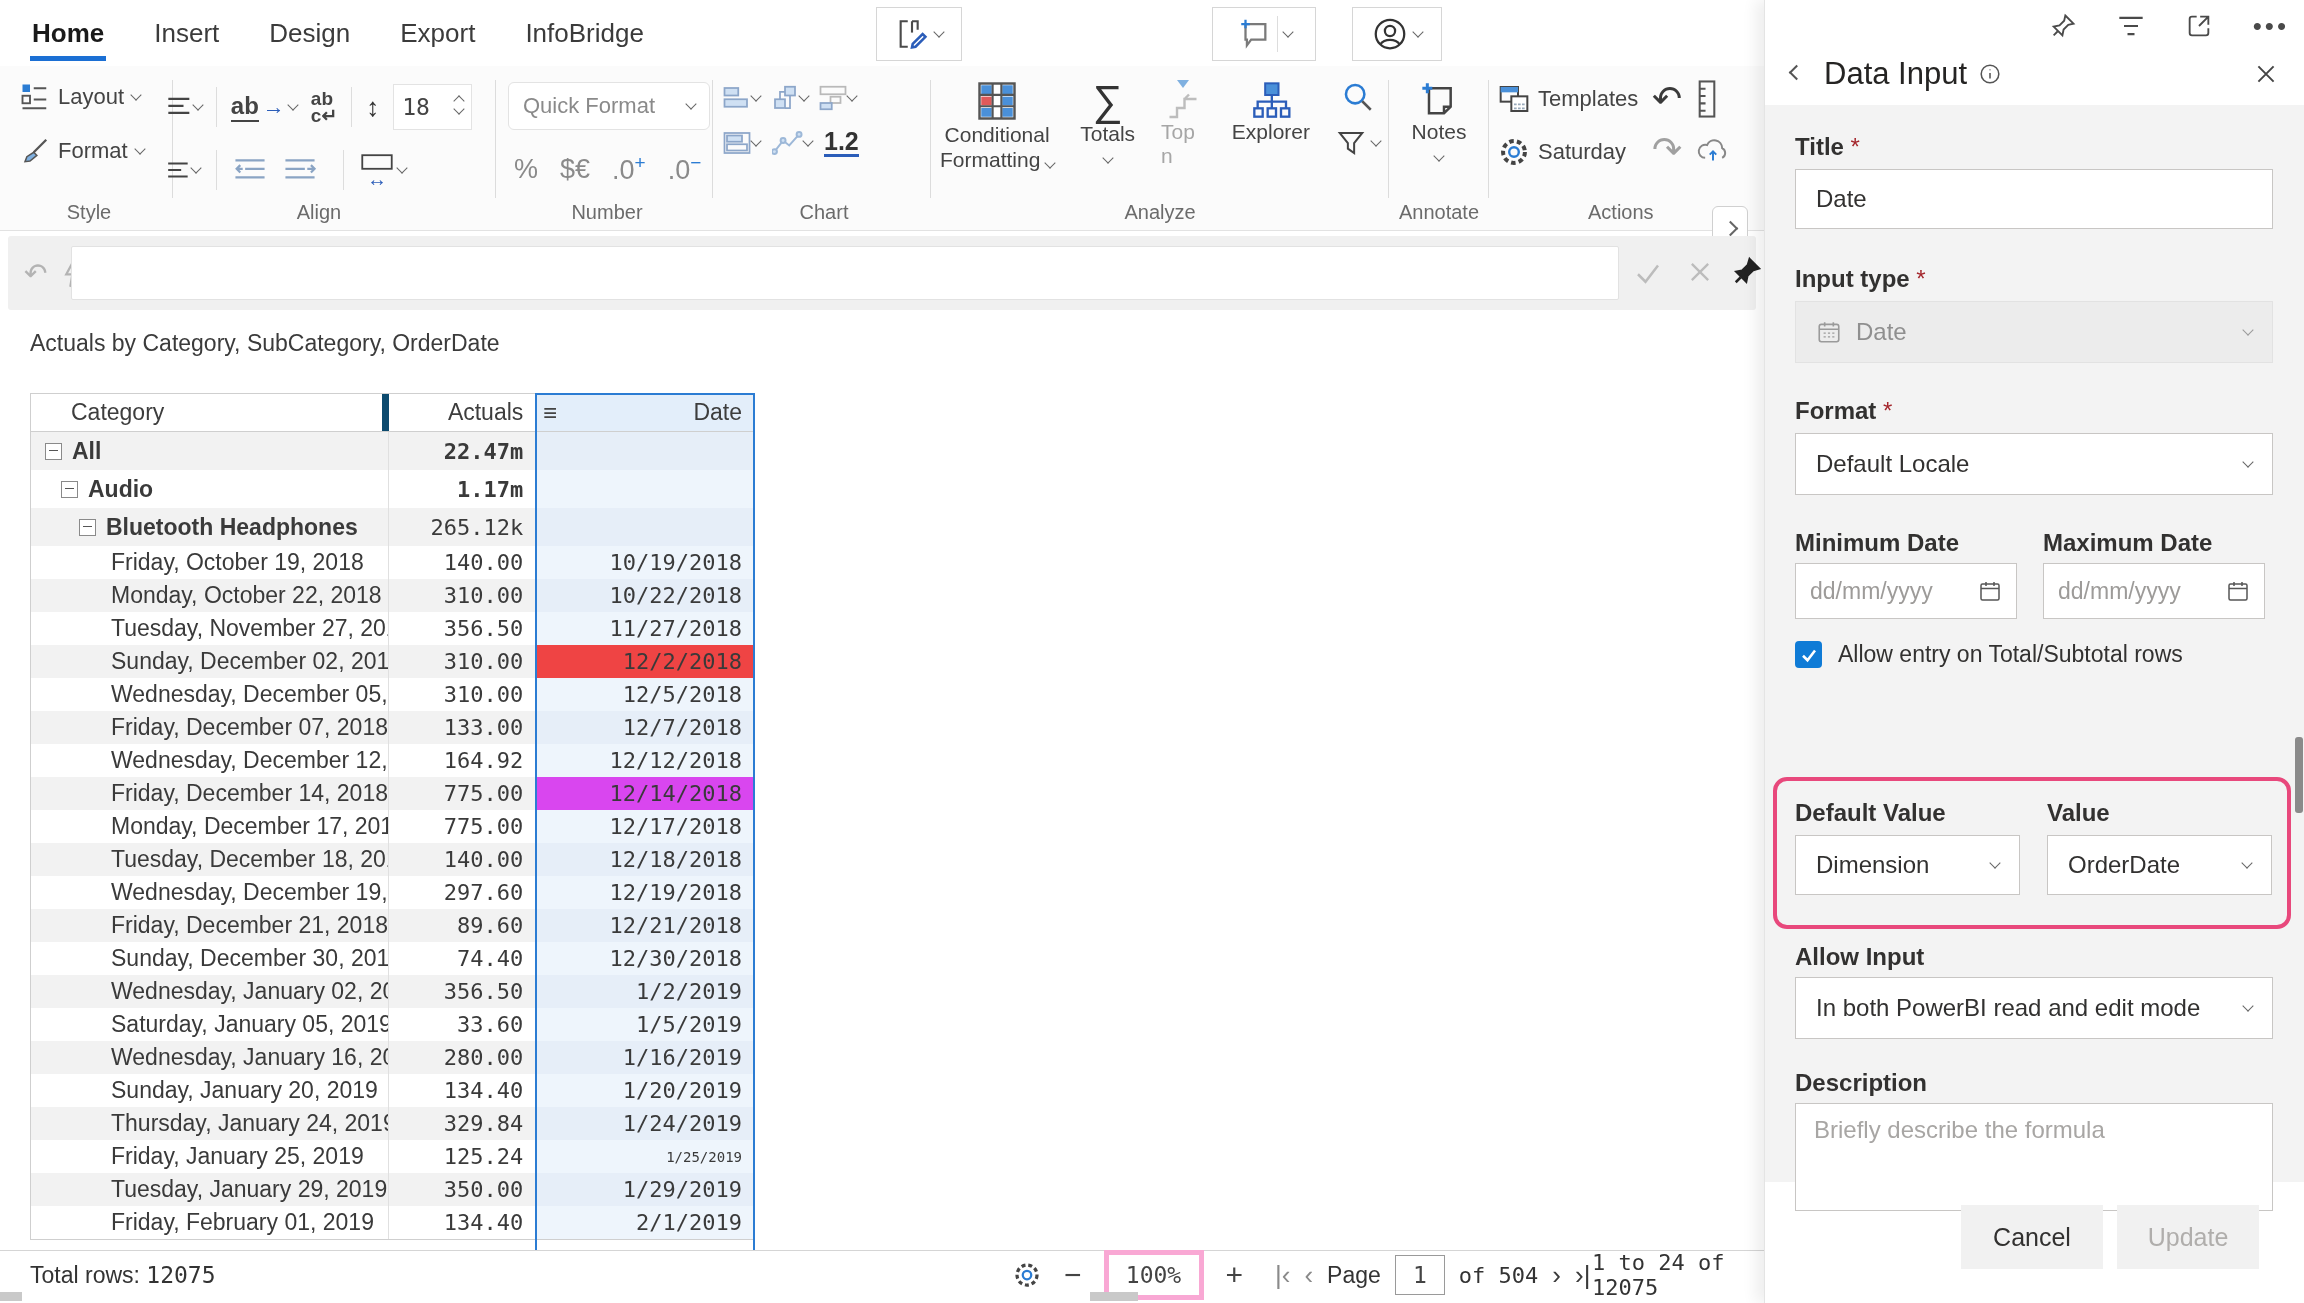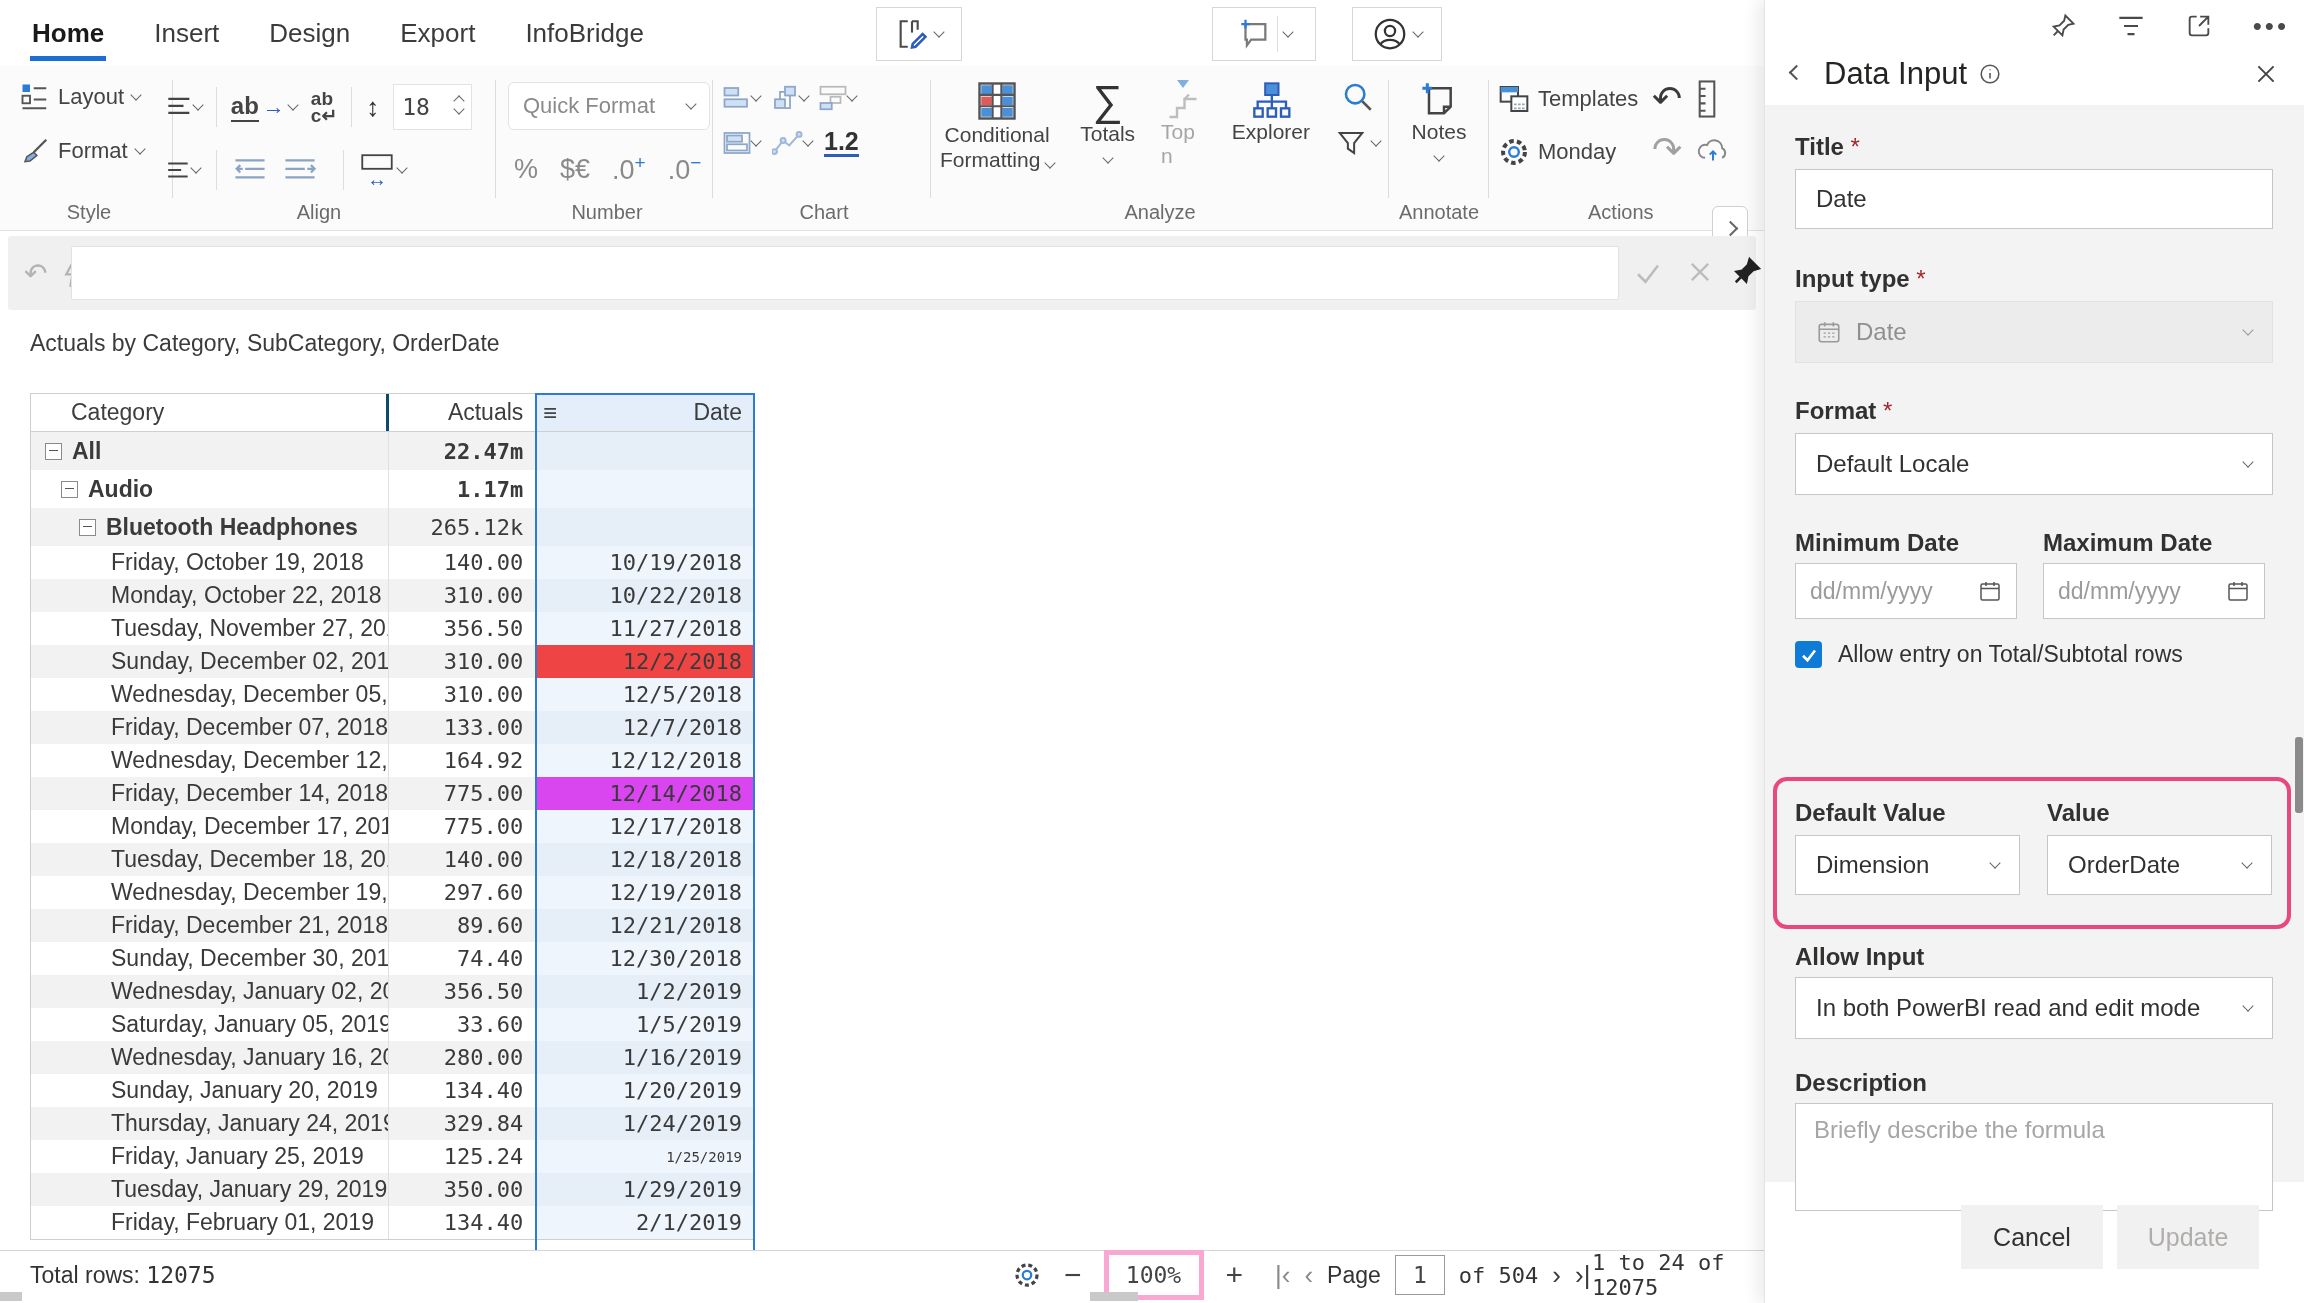--- a/index.html
+++ b/index.html
@@ -41,21 +41,21 @@
   .fbar{position:absolute;left:8px;top:236px;width:1748px;height:74px;background:#f0f0f0;border-radius:3px;display:flex;align-items:center;}
   .finput{position:absolute;left:63px;top:10px;width:1548px;height:54px;background:#fff;border:1px solid #e2e2e2;border-radius:2px;font-size:23px;padding:0 14px;box-sizing:border-box;font-family:"Liberation Sans",sans-serif;}
 
   
   .rtitle{position:absolute;left:30px;top:330px;font-size:23px;color:#3b3b3b;}
 
   
   .tablewrap{position:absolute;left:30px;top:393px;width:725px;}
   .thead{display:flex;height:39px;border:1px solid #cfcfcf;border-bottom:1px solid #cfcfcf;box-sizing:border-box;background:#fff;}
   .th{font-size:23px;color:#3d3d3d;display:flex;align-items:center;box-sizing:border-box;}
-  .th.cat{width:358px;padding-left:40px;border-right:3px solid #0c4a6e;}
+  .th.cat{width:358px;padding-left:40px;border-right:7px solid #0c4a6e;}
   .th.act{width:147px;justify-content:flex-end;padding-right:12px;}
   .th.date{width:219px;justify-content:space-between;padding:0 12px 0 8px;background:#e3eefa;}
   .tbody .row{display:flex;box-sizing:border-box;}
   .row{height:33px;background:#fff;}
   .row.alt{background:#f2f2f2;}
   .row.group{height:38px;}
   .cell{box-sizing:border-box;display:flex;align-items:center;font-size:23px;color:#3a3a3a;overflow:hidden;white-space:nowrap;}
   .cell.cat{width:358px;border-right:1px solid #e0e0e0;}
   .cell.act{width:147px;justify-content:flex-end;padding-right:12px;}
   .cell.date{width:219px;justify-content:flex-end;padding-right:12px;}
@@ -365,21 +365,21 @@
         <rect x="10" y="9" width="12" height="11" fill="#fff" stroke="#444" stroke-width="1.5"></rect>
         <path d="M12 15 h2 M15 15 h2 M18 15 h2 M12 18 h2 M15 18 h2 M18 18 h2" stroke="#9ab" stroke-width="1.4"></path>
       </svg>
       <span>Templates</span>
     </div>
     <div class="rbtn" style="margin-top:22px;">
       <svg width="32" height="32" viewBox="0 0 24 24" fill="none">
         <circle cx="12" cy="12" r="8.2" stroke="#444" stroke-width="3" stroke-dasharray="3.4 2.4"></circle>
         <circle cx="12" cy="12" r="3.6" stroke="#2b7cd3" stroke-width="1.8"></circle>
       </svg>
-      <span>Monday</span>
+      <span>Saturday</span>
     </div>
     <div class="abs" style="left:154px;top:14px;display:flex;gap:16px;align-items:center;">
       <span style="font-size:36px;color:#3a3a3a;line-height:1;">↶</span>
       <svg width="18" height="38" viewBox="0 0 12 26" fill="none" stroke="#555" stroke-width="1.4">
           <rect x="1" y="1" width="10" height="24"></rect>
           <path d="M1 6 h4 M1 11 h4 M1 16 h4 M1 21 h4"></path>
         </svg>
     </div>
     <div class="abs" style="left:154px;top:66px;display:flex;gap:14px;align-items:center;">
       <span style="font-size:36px;color:#a0a0a0;line-height:1;">↷</span>

